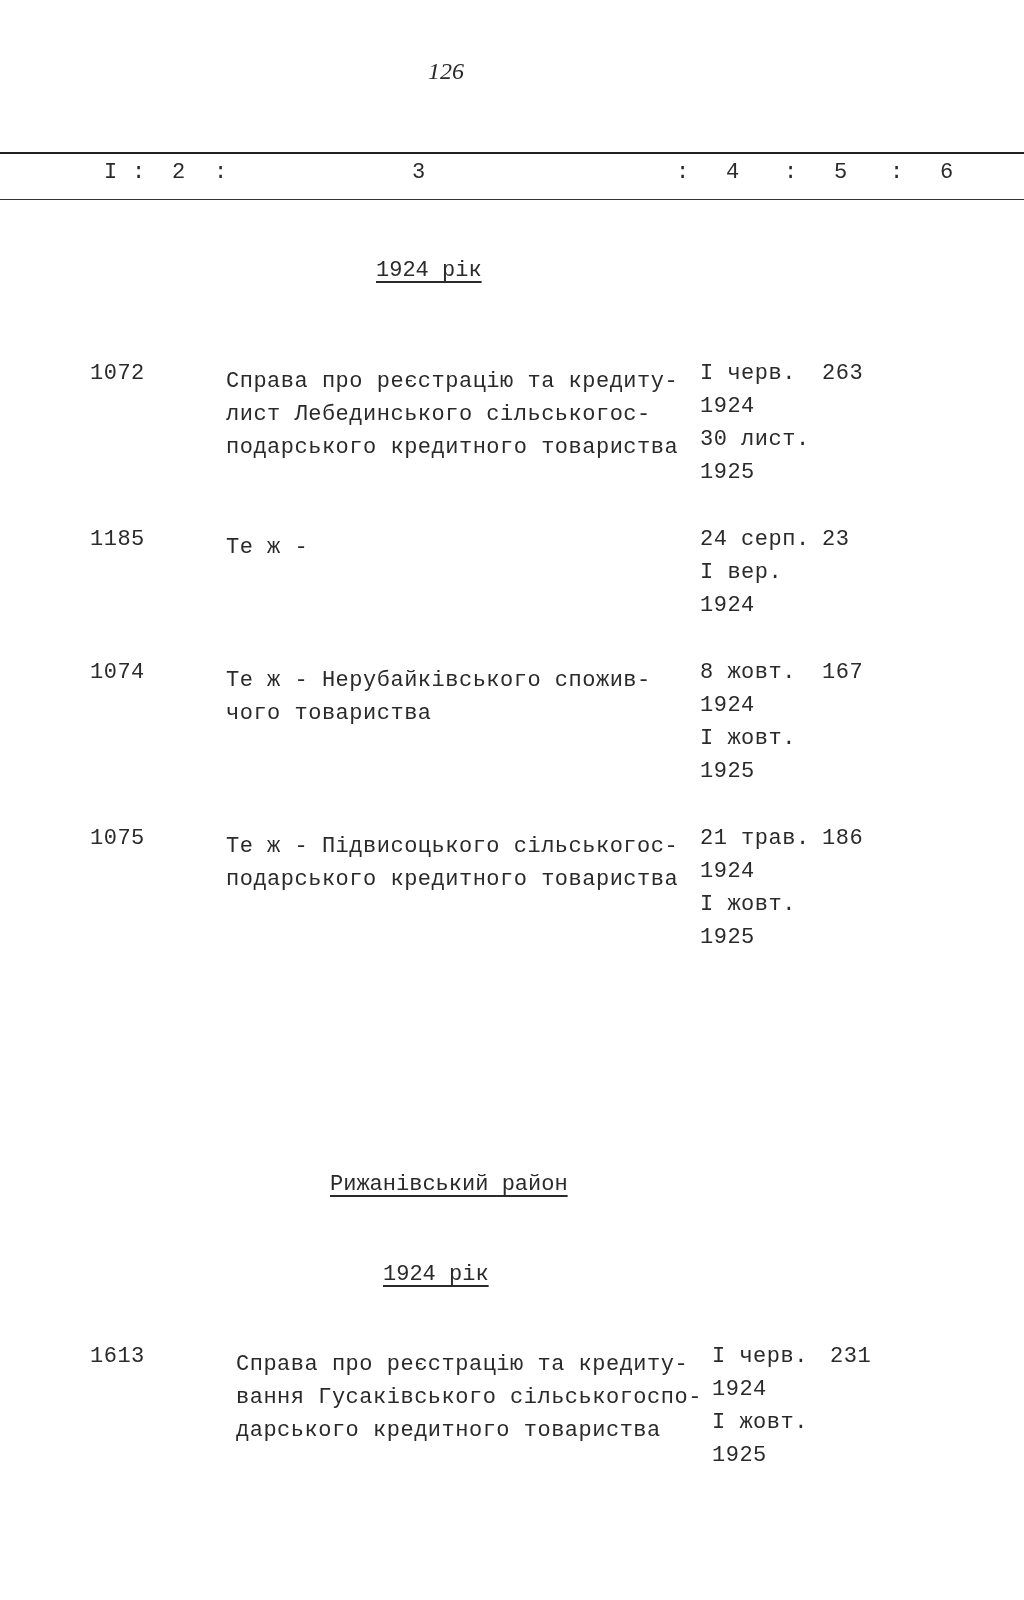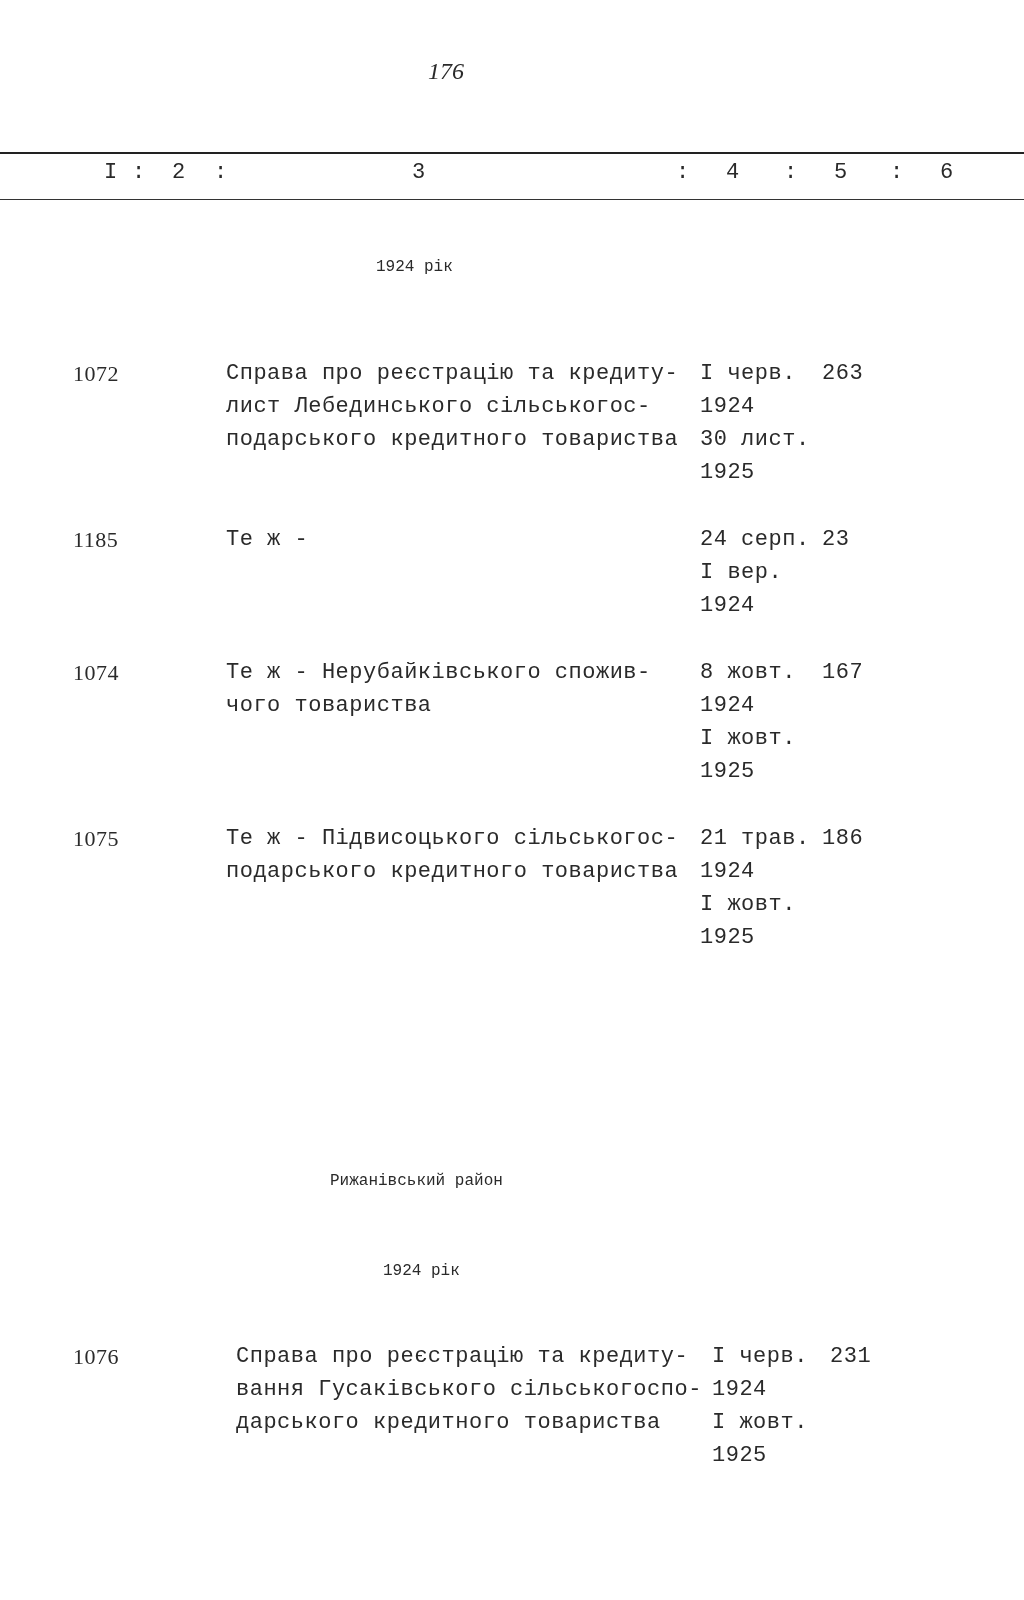--- a/index.html
+++ b/index.html
@@ -7,30 +7,30 @@
     width: 1024px; height: 1600px; background: #ffffff; position: relative; overflow: hidden;
     font-family: "Liberation Mono", "DejaVu Sans Mono", monospace;
     color: #2a2a2a;
   }
   .t { position: absolute; font-size: 22px; line-height: 33px; white-space: pre; letter-spacing: 0.5px; }
   .page-num { position: absolute; left: 428px; top: 58px; font-size: 24px; font-family: "Liberation Serif", serif; font-style: italic; }
   .rule { position: absolute; left: 0; width: 1024px; height: 0; border-top: 2px solid #222; }
   .rule.top { top: 152px; }
   .rule.bottom { top: 199px; border-top: 1.5px solid #333; }
   .hdr { position: absolute; top: 160px; font-size: 22px; }
-  .heading { position: absolute; font-size: 16px; text-underline-offset: 5px; }
-  .num { left: 73px; font-family: Liberation Serif, serif; }
-  .desc { left: 226px; }
+  .heading { position: absolute; font-size: 22px; text-decoration: underline; text-underline-offset: 5px; }
+  .num { left: 90px; }
+  .desc { left: 226px; margin-top: 8px; }
   .date { left: 700px; }
   .sheets { left: 822px; }
 </style>
 </head>
 <body>
 
-<div class="page-num">176</div>
+<div class="page-num">126</div>
 
 <div class="rule top"></div>
 <div class="hdr" style="left:104px">I</div>
 <div class="hdr" style="left:132px">:</div>
 <div class="hdr" style="left:172px">2</div>
 <div class="hdr" style="left:214px">:</div>
 <div class="hdr" style="left:412px">3</div>
 <div class="hdr" style="left:676px">:</div>
 <div class="hdr" style="left:726px">4</div>
 <div class="hdr" style="left:784px">:</div>
@@ -72,21 +72,21 @@
 <div class="t desc" style="top:855px">подарського кредитного товариства</div>
 <div class="t date" style="top:822px">21 трав.</div>
 <div class="t date" style="top:855px">1924</div>
 <div class="t date" style="top:888px">I жовт.</div>
 <div class="t date" style="top:921px">1925</div>
 <div class="t sheets" style="top:822px">186</div>
 
 <div class="heading" style="left:330px; top:1172px">Рижанівський район</div>
 <div class="heading" style="left:383px; top:1262px">1924 рік</div>
 
-<div class="t num" style="top:1340px">1076</div>
+<div class="t num" style="top:1340px">1613</div>
 <div class="t desc" style="left:236px; top:1340px">Справа про реєстрацію та кредиту-</div>
 <div class="t desc" style="left:236px; top:1373px">вання Гусаківського сільськогоспо-</div>
 <div class="t desc" style="left:236px; top:1406px">дарського кредитного товариства</div>
 <div class="t date" style="left:712px; top:1340px">I черв.</div>
 <div class="t date" style="left:712px; top:1373px">1924</div>
 <div class="t date" style="left:712px; top:1406px">I жовт.</div>
 <div class="t date" style="left:712px; top:1439px">1925</div>
 <div class="t sheets" style="left:830px; top:1340px">231</div>
 
 </body></html>

